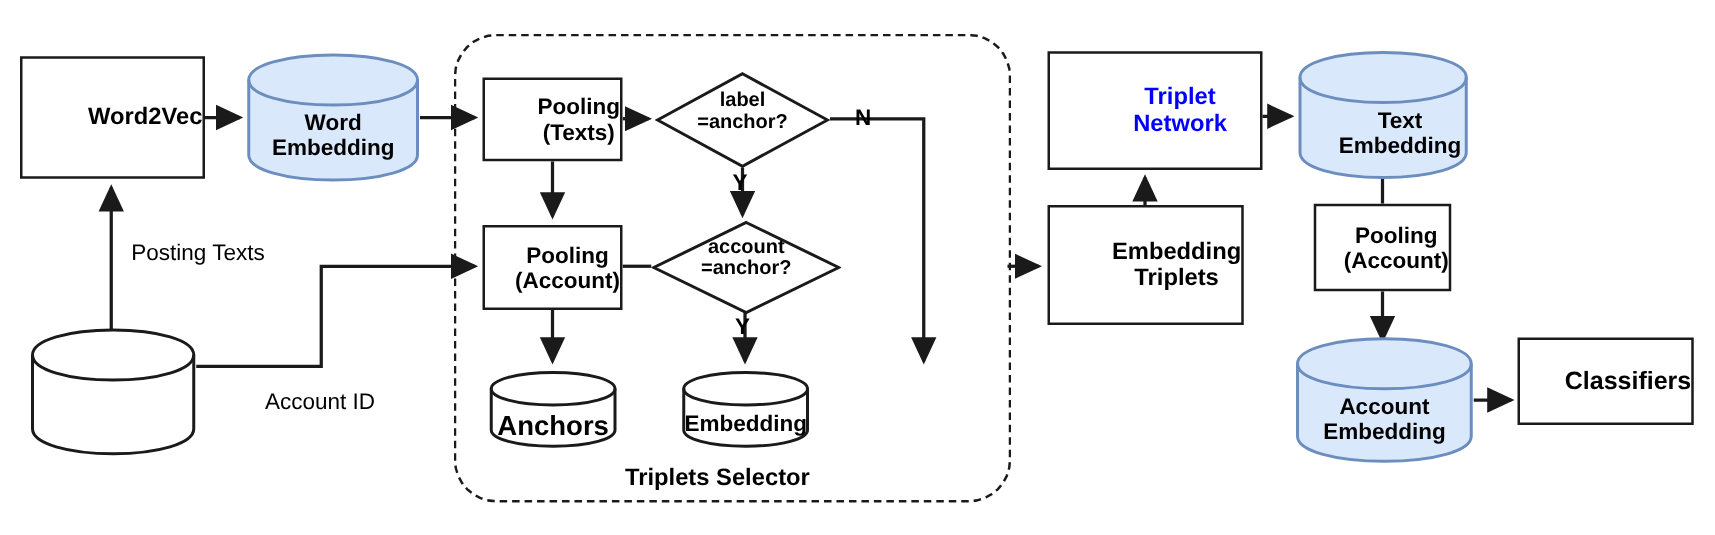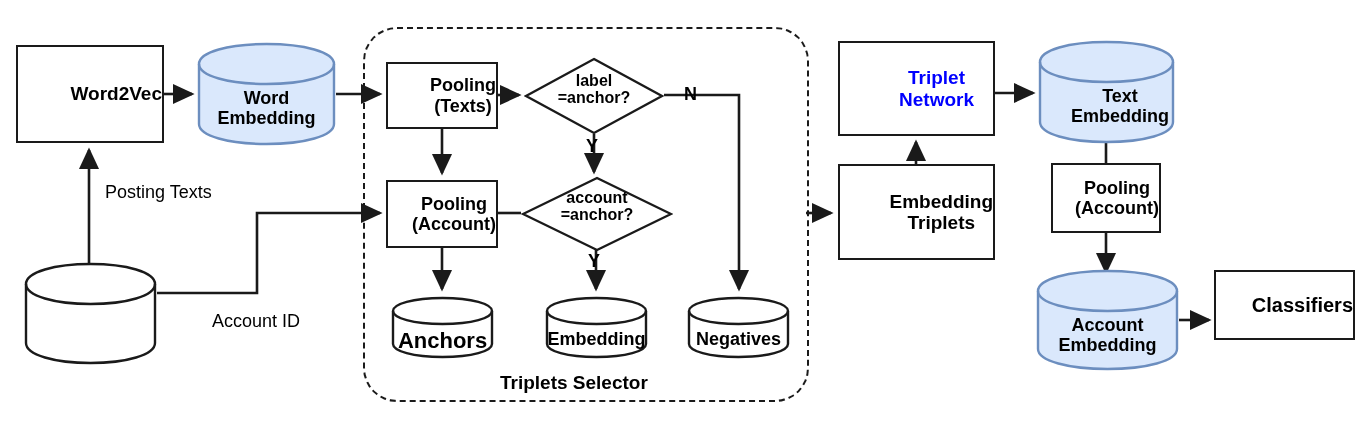--- a/index.html
+++ b/index.html
@@ -84,21 +84,21 @@
     </div>
   </div>
 
   <div class="cyl" style="left:24px;top:262px;width:133px;height:103px;">
     <svg width="133" height="103" viewBox="0 0 133 103" xmlns="http://www.w3.org/2000/svg">
       <path d="M2,22 C2,10 31,2 66.5,2 C102,2 131,10 131,22 L131,81 C131,93 102,101 66.5,101 C31,101 2,93 2,81 Z" fill="#ffffff" stroke="#1a1a1a" stroke-width="2.4"></path>
       <path d="M2,22 C2,34 31,42 66.5,42 C102,42 131,34 131,22" fill="none" stroke="#1a1a1a" stroke-width="2.4"></path>
     </svg>
   </div>
 
-  <div class="plainlabel" style="left:105px;top:182px;font-size:18px;">Posting Texts</div>
+  <div class="plainlabel" style="left:105px;top:192px;font-size:18px;">Posting Texts</div>
   <div class="plainlabel" style="left:172px;top:311px;font-size:18px;margin-left:40px;">Account ID</div>
 
   <div class="node box" style="left:386px;top:62px;width:112px;height:67px;font-size:18px;">
     <span>
       <span>Pooling</span><br>
       <span>(Texts)</span>
     </span>
   </div>
 
   <div class="node box" style="left:386px;top:180px;width:112px;height:68px;font-size:18px;">
@@ -141,31 +141,24 @@
   </div>
 
   <div class="cyl" style="left:545px;top:296px;width:103px;height:63px;">
     <svg width="103" height="63" viewBox="0 0 103 63" xmlns="http://www.w3.org/2000/svg">
       <path d="M2,15 C2,8 22,2 51.5,2 C81,2 101,8 101,15 L101,48 C101,55 81,61 51.5,61 C22,61 2,55 2,48 Z" fill="#ffffff" stroke="#1a1a1a" stroke-width="2.4"></path>
       <path d="M2,15 C2,22 22,28 51.5,28 C81,28 101,22 101,15" fill="none" stroke="#1a1a1a" stroke-width="2.4"></path>
     </svg>
     <div class="cyl-label" style="top:33px;font-size:18px;">Embedding</div>
   </div>
 
-  <div class="cyl" style="left:687px;top:296px;width:103px;height:63px;">
-    <svg width="103" height="63" viewBox="0 0 103 63" xmlns="http://www.w3.org/2000/svg">
-      <path d="M2,15 C2,8 22,2 51.5,2 C81,2 101,8 101,15 L101,48 C101,55 81,61 51.5,61 C22,61 2,55 2,48 Z" fill="#ffffff" stroke="#1a1a1a" stroke-width="2.4"></path>
-      <path d="M2,15 C2,22 22,28 51.5,28 C81,28 101,22 101,15" fill="none" stroke="#1a1a1a" stroke-width="2.4"></path>
-    </svg>
-    <div class="cyl-label" style="top:33px;font-size:18px;">Negatives</div>
-  </div>
 
   <div class="plainlabel" style="left:500px;top:372px;font-size:19px;font-weight:bold;">Triplets Selector</div>
 
-  <div class="node box" style="left:838px;top:41px;width:157px;height:95px;font-size:19px;color:#0000ff;padding-left:40px;">
+  <div class="node box" style="left:838px;top:41px;width:172px;height:95px;font-size:19px;color:#0000ff;padding-left:40px;">
     <span class="lbl">Triplet Network</span>
   </div>
 
   <div class="node box" style="left:838px;top:164px;width:157px;height:96px;font-size:19px;">
     <span>
       <span>Embedding</span><br>
       <span>Triplets</span>
     </span>
   </div>
 

